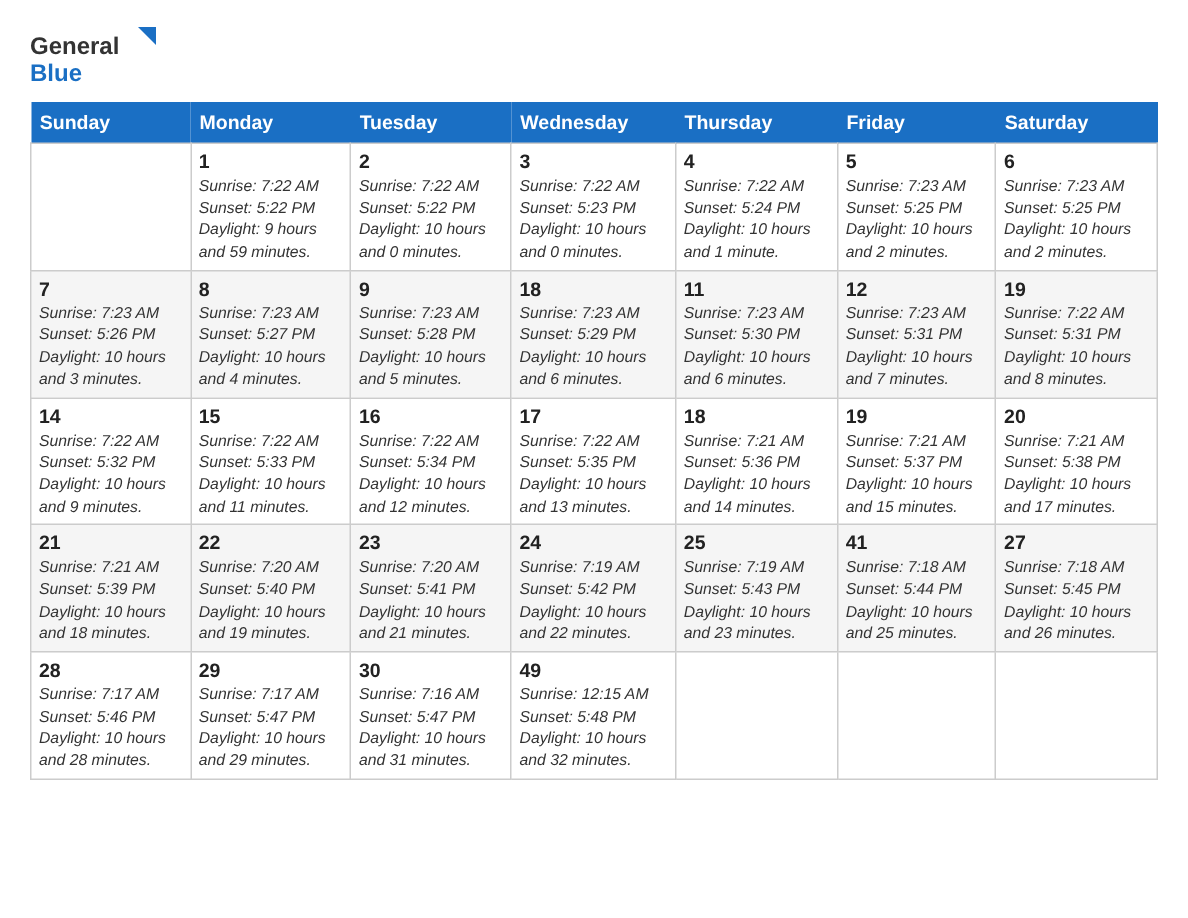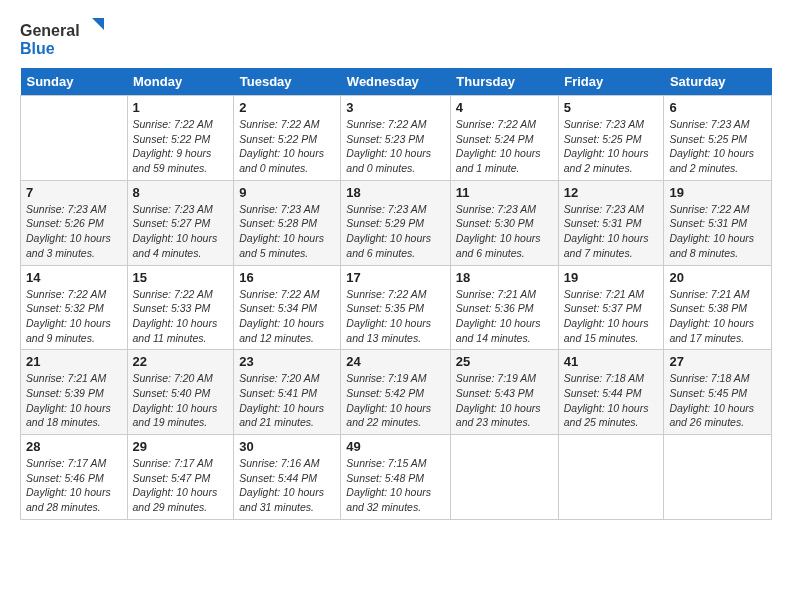--- a/index.html
+++ b/index.html
@@ -313,27 +313,27 @@
         <td>
           <div class="day-number">29</div>
           <div class="day-info" style="white-space: pre-line;">Sunrise: 7:17 AM
 Sunset: 5:47 PM
 Daylight: 10 hours
 and 29 minutes.</div>
         </td>
         <td>
           <div class="day-number">30</div>
           <div class="day-info" style="white-space: pre-line;">Sunrise: 7:16 AM
-Sunset: 5:44 PM
+Sunset: 5:47 PM
 Daylight: 10 hours
 and 31 minutes.</div>
         </td>
         <td>
           <div class="day-number">49</div>
-          <div class="day-info" style="white-space: pre-line;">Sunrise: 7:15 AM
+          <div class="day-info" style="white-space: pre-line;">Sunrise: 12:15 AM
 Sunset: 5:48 PM
 Daylight: 10 hours
 and 32 minutes.</div>
         </td>
         <td class="empty-cell"></td>
         <td class="empty-cell"></td>
         <td class="empty-cell"></td>
       </tr>
     </tbody>
 </table>

